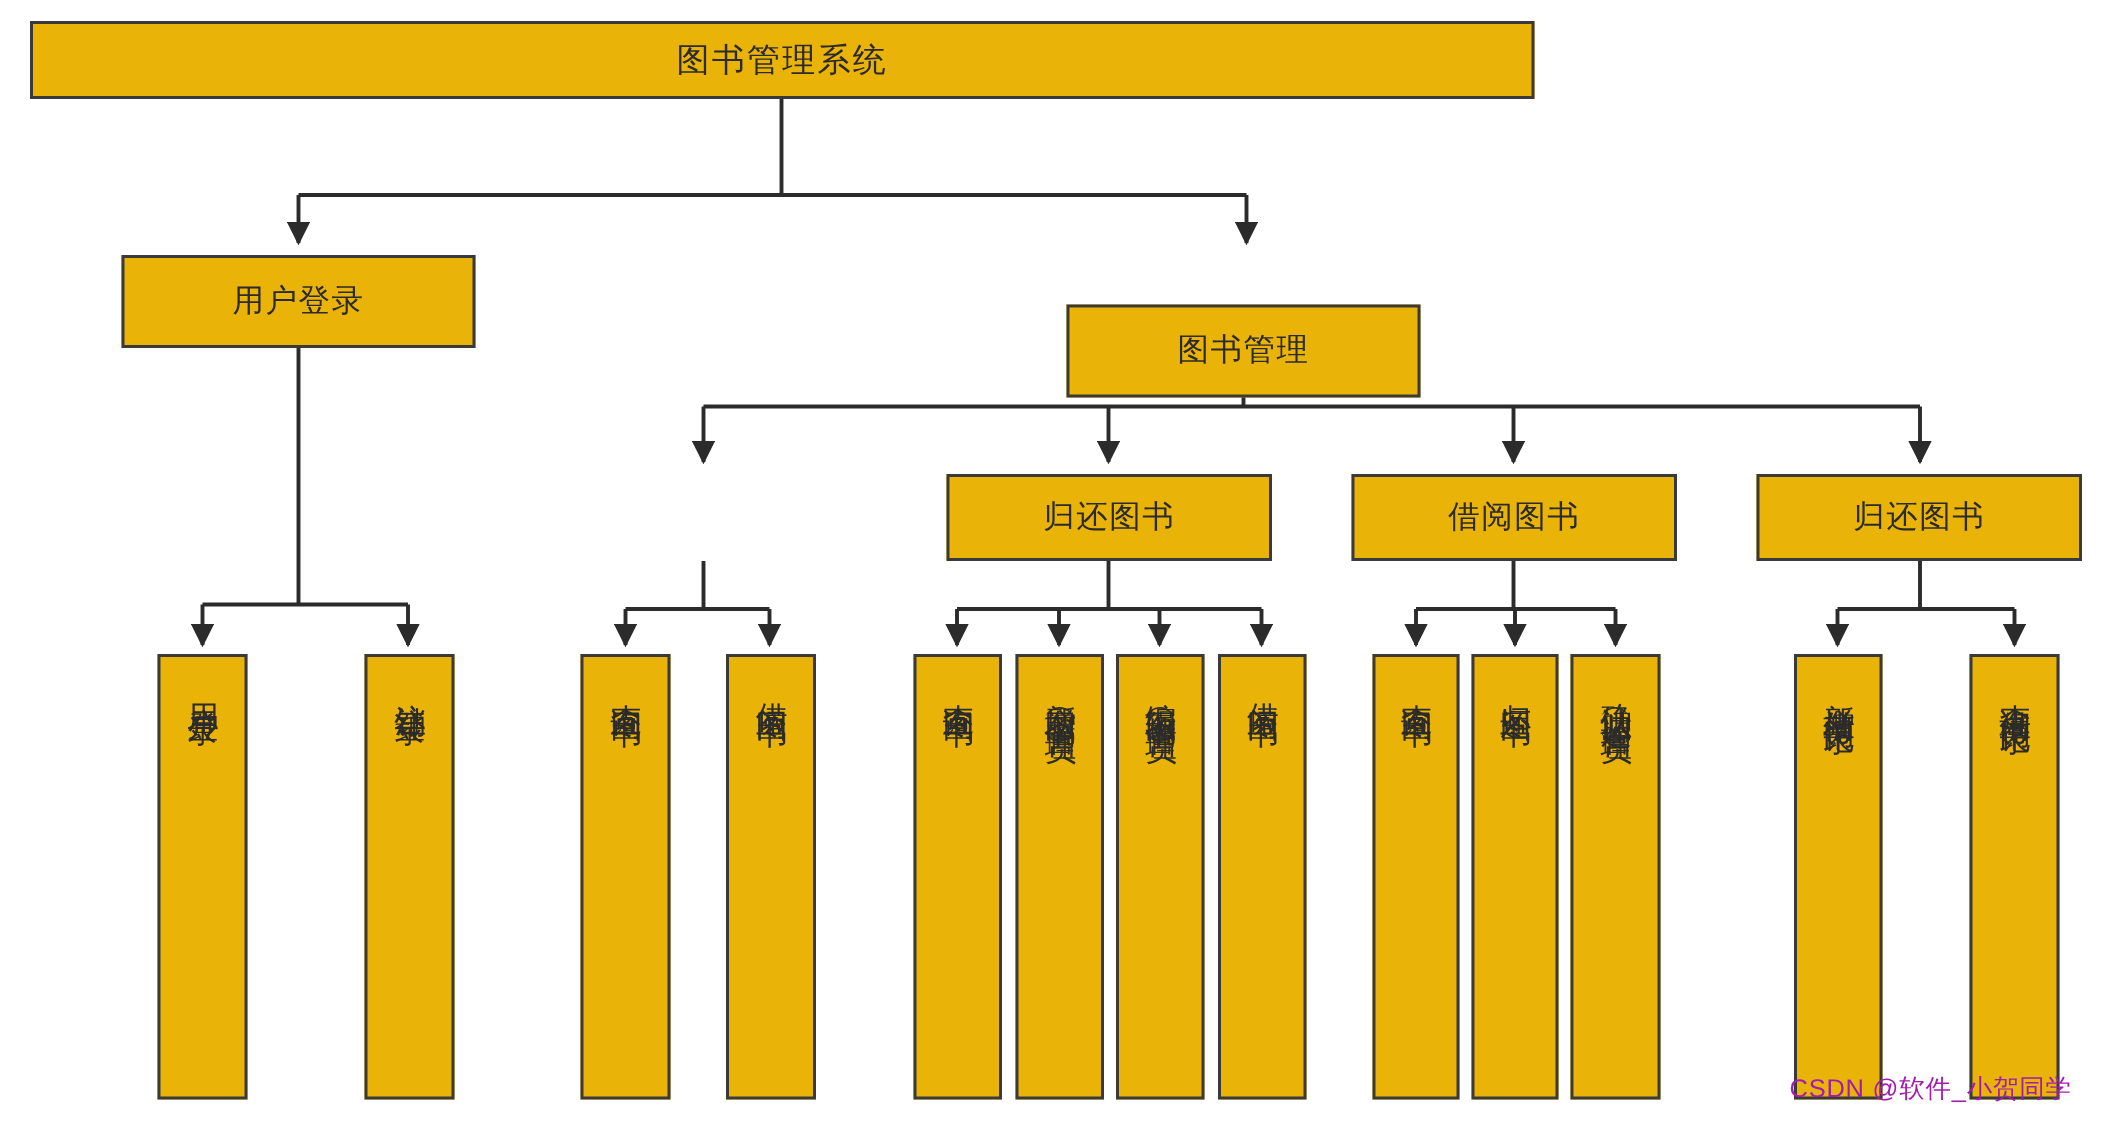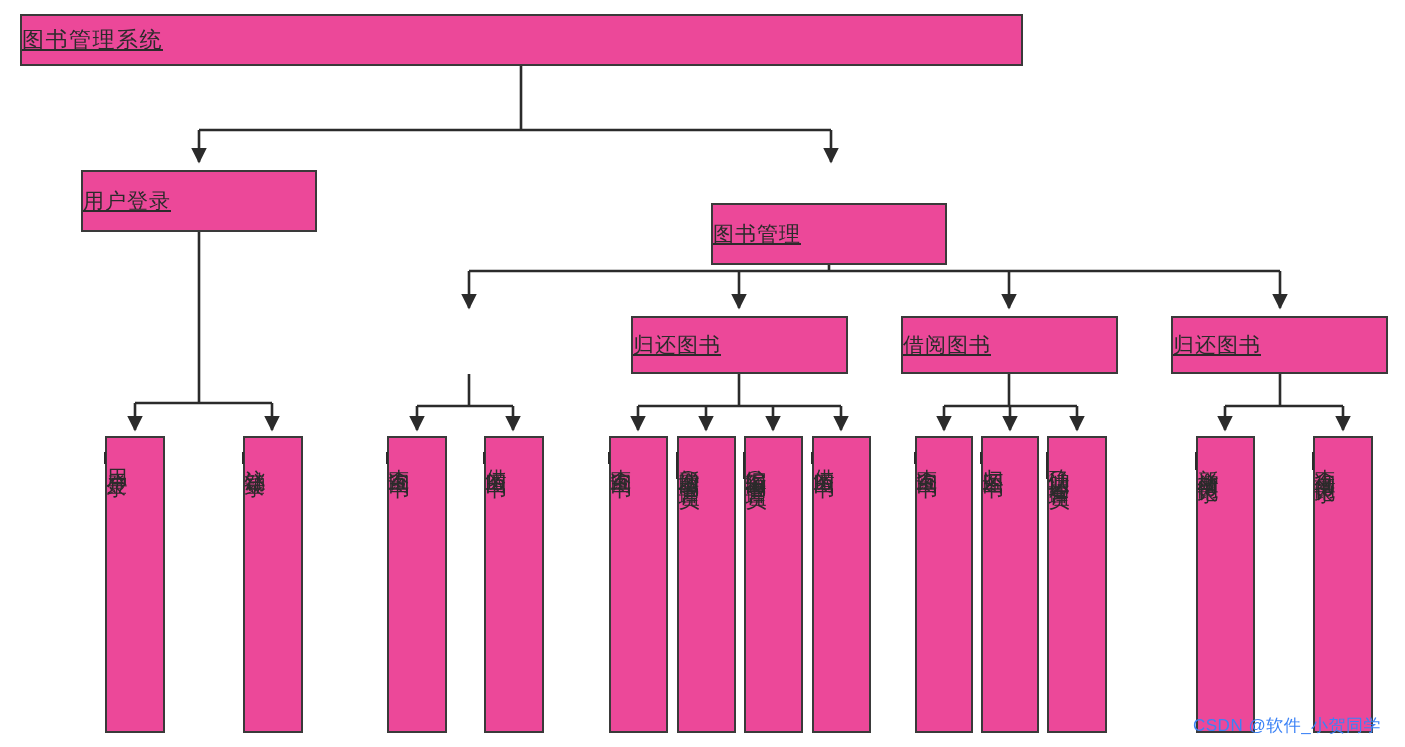--- a/index.html
+++ b/index.html
@@ -15,27 +15,27 @@
     width:1405px;height:747px;
   }
   #edges{
     position:absolute;left:0;top:0;
     width:1405px;height:747px;
     pointer-events:none;
   }
   .node{
     position:absolute;
     box-sizing:border-box;
-    background:#ec4899;
+    background:#eab308;
     border:2.5px solid #3a3a3a;
     display:flex;
     align-items:center;
+    justify-content:center;
     color:#2b2b2b;
     z-index:3;
-    text-decoration:underline;
   }
   .node .label{
     display:block;
     text-align:center;
     white-space:pre-line;
     line-height:1.12;
   }
   
   .node.horiz .label{
     font-size:21px;
@@ -52,21 +52,21 @@
     text-orientation:upright;
     font-size:21px;
     letter-spacing:3px;
     line-height:1;
     height:auto;
   }
   #watermark{
     position:absolute;
     left:1193px;top:714px;
     font-size:17px;
-    color:#3b82f6;
+    color:#a21caf;
     letter-spacing:0.5px;
     white-space:nowrap;
     z-index:5;
     font-family:"Liberation Sans","DejaVu Sans",sans-serif;
   }
 </style>
 </head>
 <body>
 
 <div id="diagram">

